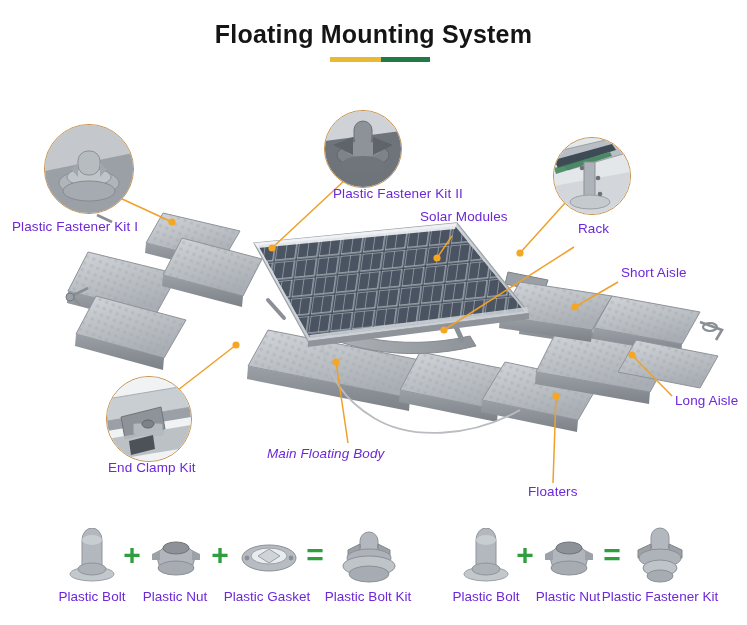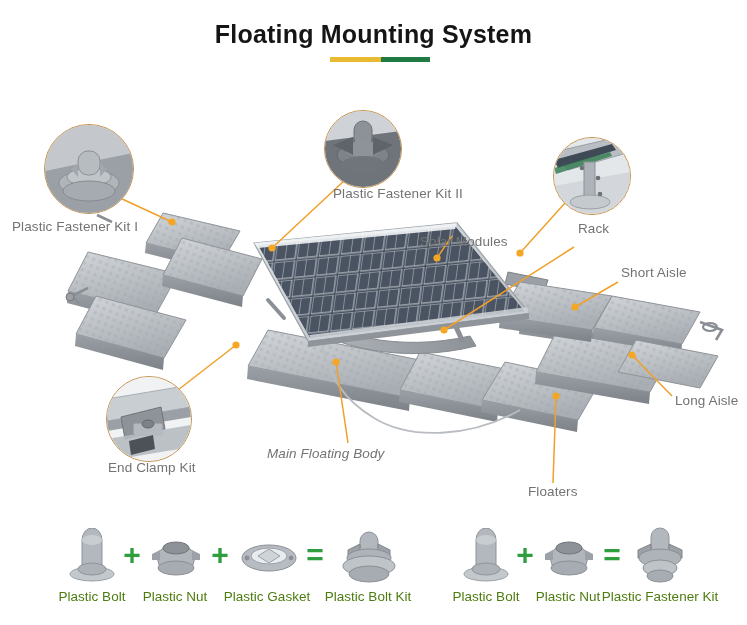--- a/index.html
+++ b/index.html
@@ -24,28 +24,28 @@
 
   
   .callout{
     position:absolute;border-radius:50%;
     border:1.6px solid #c8924a;overflow:hidden;background:#e9ebee;
   }
   .callout .cin{position:absolute;inset:0;}
 
   
   .lbl{
-    position:absolute;font-size:13.5px;color:#737373;white-space:nowrap;
+    position:absolute;font-size:13.5px;color:#6d28d9;white-space:nowrap;
     letter-spacing:.1px;
   }
 
   
   .legend-item{position:absolute;}
   .legend-cap{
-    position:absolute;font-size:13.5px;color:#4d7c0f;white-space:nowrap;
+    position:absolute;font-size:13.5px;color:#6d28d9;white-space:nowrap;
     transform:translateX(-50%);
   }
   .op{
     position:absolute;color:#2e9e3e;font-weight:bold;
     transform:translate(-50%,-50%);line-height:1;
   }
   .op-plus{font-size:30px;}
   .op-eq{font-size:30px;}
 </style>
 </head>
@@ -263,21 +263,21 @@
       <rect x="26" y="46" width="30" height="12" rx="2" fill="#b4b9bf" stroke="#8b9097"></rect>
       <ellipse cx="41" cy="47" rx="6" ry="4" fill="#7d8288" stroke="#60656b"></ellipse>
       <polygon points="0,62 84,48 84,70 0,84" fill="#b6bbc1" opacity="0.9"></polygon>
       <polygon points="22,64 46,58 48,72 24,78" fill="#4d5259"></polygon>
     </svg>
   </div>
 
   <div class="lbl" style="left:12px;top:219px;">Plastic Fastener Kit I</div>
   <div class="lbl" style="left:333px;top:186px;">Plastic Fastener Kit II</div>
   <div class="lbl" style="left:578px;top:221px;">Rack</div>
-  <div class="lbl" style="left:420px;top:234px;text-align:right;">Solar Modules</div>
+  <div class="lbl" style="left:420px;top:209px;text-align:right;">Solar Modules</div>
   <div class="lbl" style="left:621px;top:265px;">Short Aisle</div>
   <div class="lbl" style="left:675px;top:393px;">Long Aisle</div>
   <div class="lbl" style="left:108px;top:460px;">End Clamp Kit</div>
   <div class="lbl" style="left:267px;top:446px;font-style:italic;">Main Floating Body</div>
   <div class="lbl" style="left:528px;top:484px;text-align:center;">Floaters</div>
 
   <svg class="legend-item" style="left:62px;top:528px;" width="60" height="54" viewBox="0 0 60 54">
     <ellipse cx="30" cy="46" rx="22" ry="7" fill="#c3c8cd" stroke="#9aa0a6"></ellipse>
     <path d="M20,12 a10,12 0 0 1 20,0 L40,40 L20,40 Z" fill="#b3b8be" stroke="#8f949a"></path>
     <ellipse cx="30" cy="12" rx="10" ry="5" fill="#c8cdd2"></ellipse>

